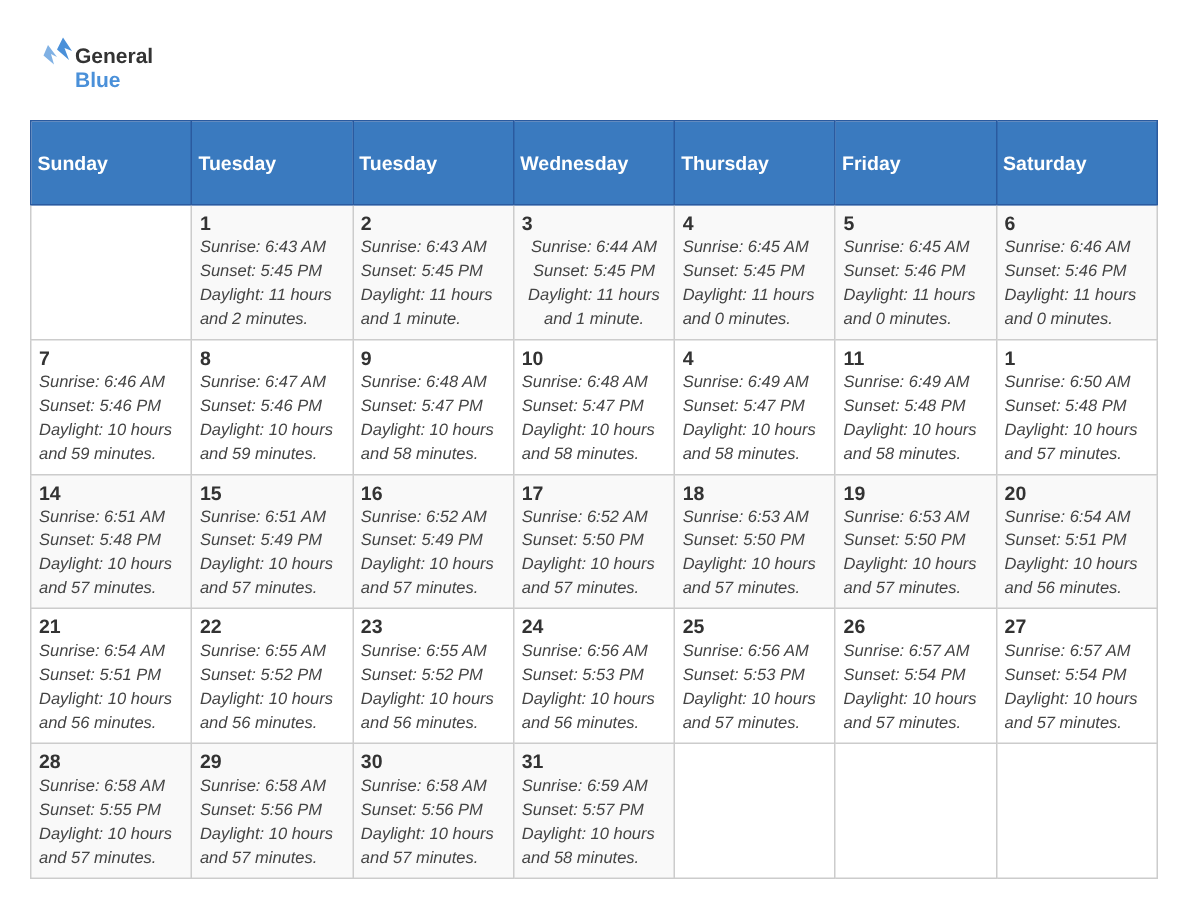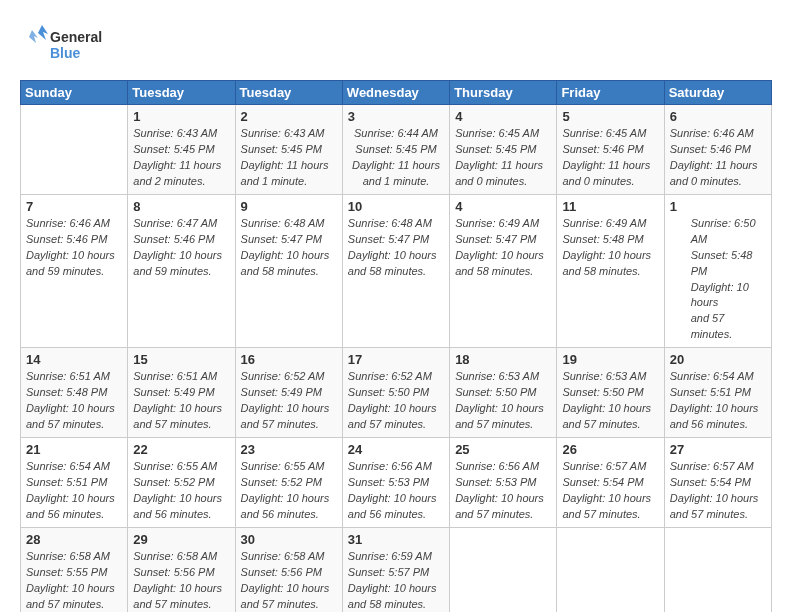--- a/index.html
+++ b/index.html
@@ -34,21 +34,21 @@
       color: #555;
     }
     table {
       width: 100%;
       border-collapse: collapse;
       font-size: 11px;
     }
     thead tr th {
       background-color: #3a7abf;
       color: #fff;
-      padding: 4px 4px;
+      padding: 20px 4px;
       text-align: left;
       font-size: 13px;
       font-weight: bold;
       border: 1px solid #2a5a9f;
     }
     tbody tr td {
       border: 1px solid #ccc;
       vertical-align: top;
       padding: 4px 5px;
       height: 80px;
@@ -189,21 +189,21 @@
         </td>
         <td>
           <span class="day-number">11</span>
           <div class="day-info" style="white-space: pre-line;">Sunrise: 6:49 AM
 Sunset: 5:48 PM
 Daylight: 10 hours
 and 58 minutes.</div>
         </td>
         <td>
           <span class="day-number">1</span>
-          <div class="day-info" style="white-space: pre-line; margin-left: 21px;">Sunrise: 6:50 AM
+          <div class="day-info" style="white-space: pre-line;">Sunrise: 6:50 AM
 Sunset: 5:48 PM
 Daylight: 10 hours
 and 57 minutes.</div>
         </td>
       </tr>
       <tr>
         <td>
           <span class="day-number">14</span>
           <div class="day-info" style="white-space: pre-line;">Sunrise: 6:51 AM
 Sunset: 5:48 PM

